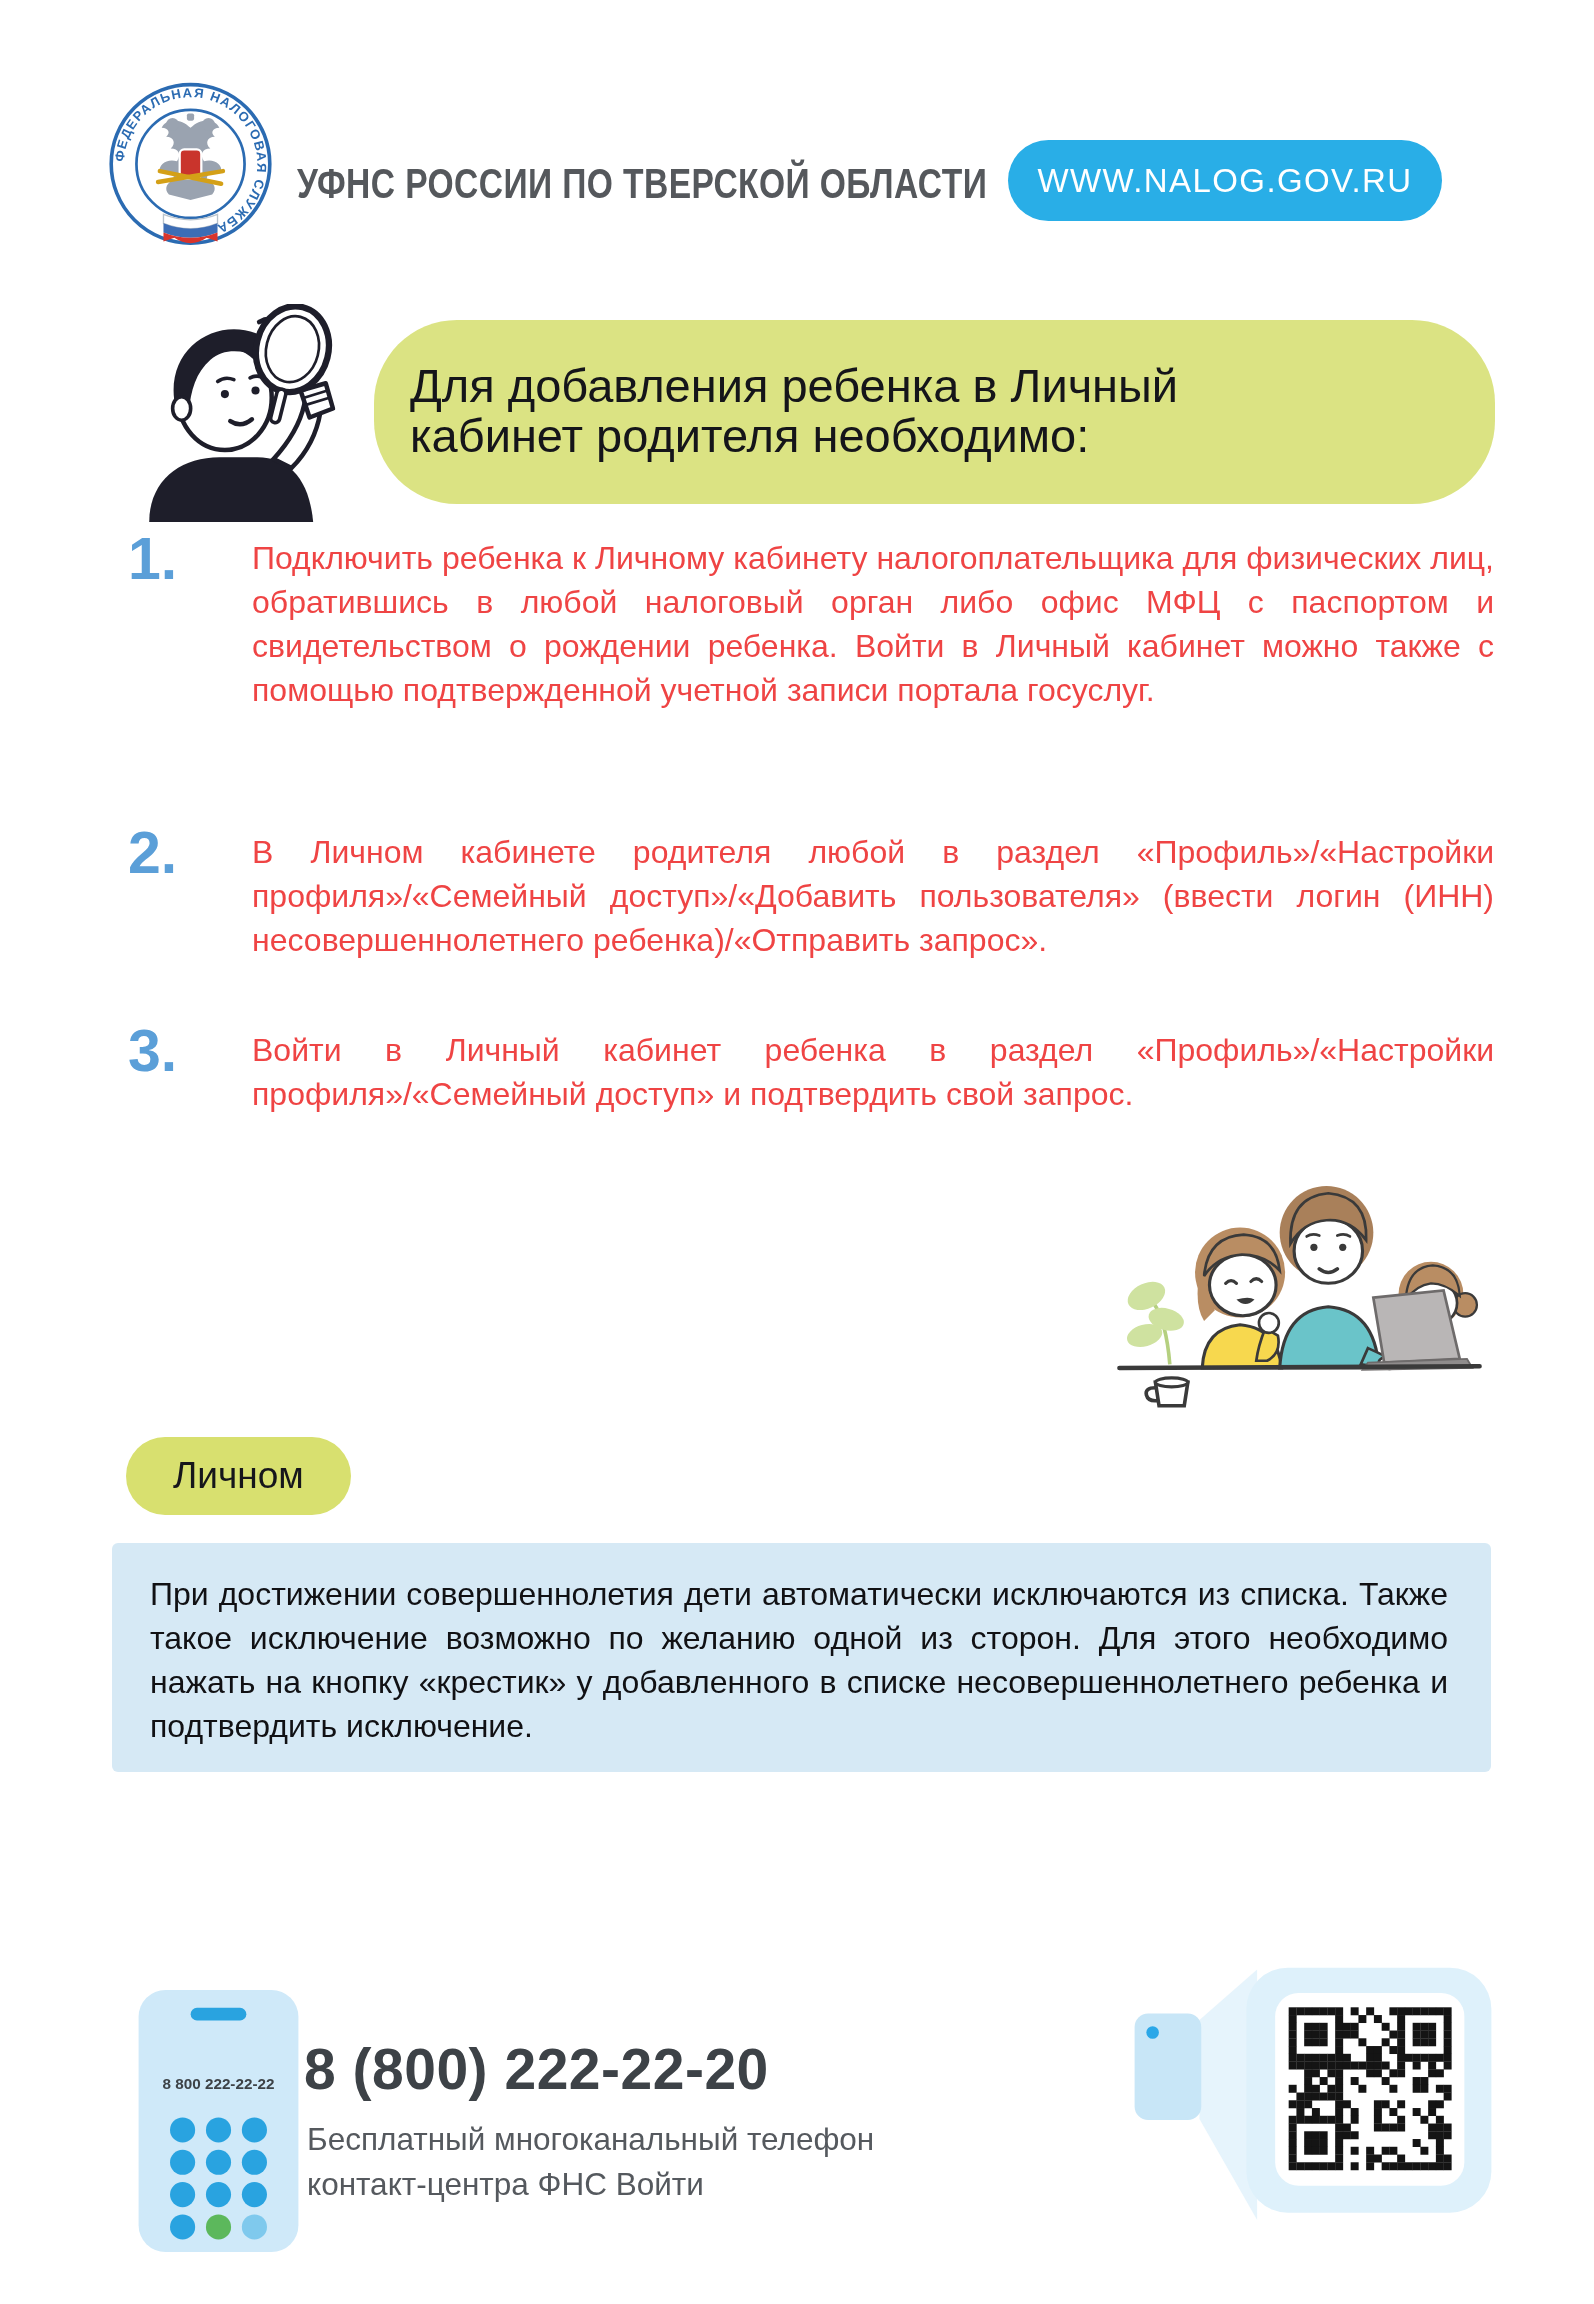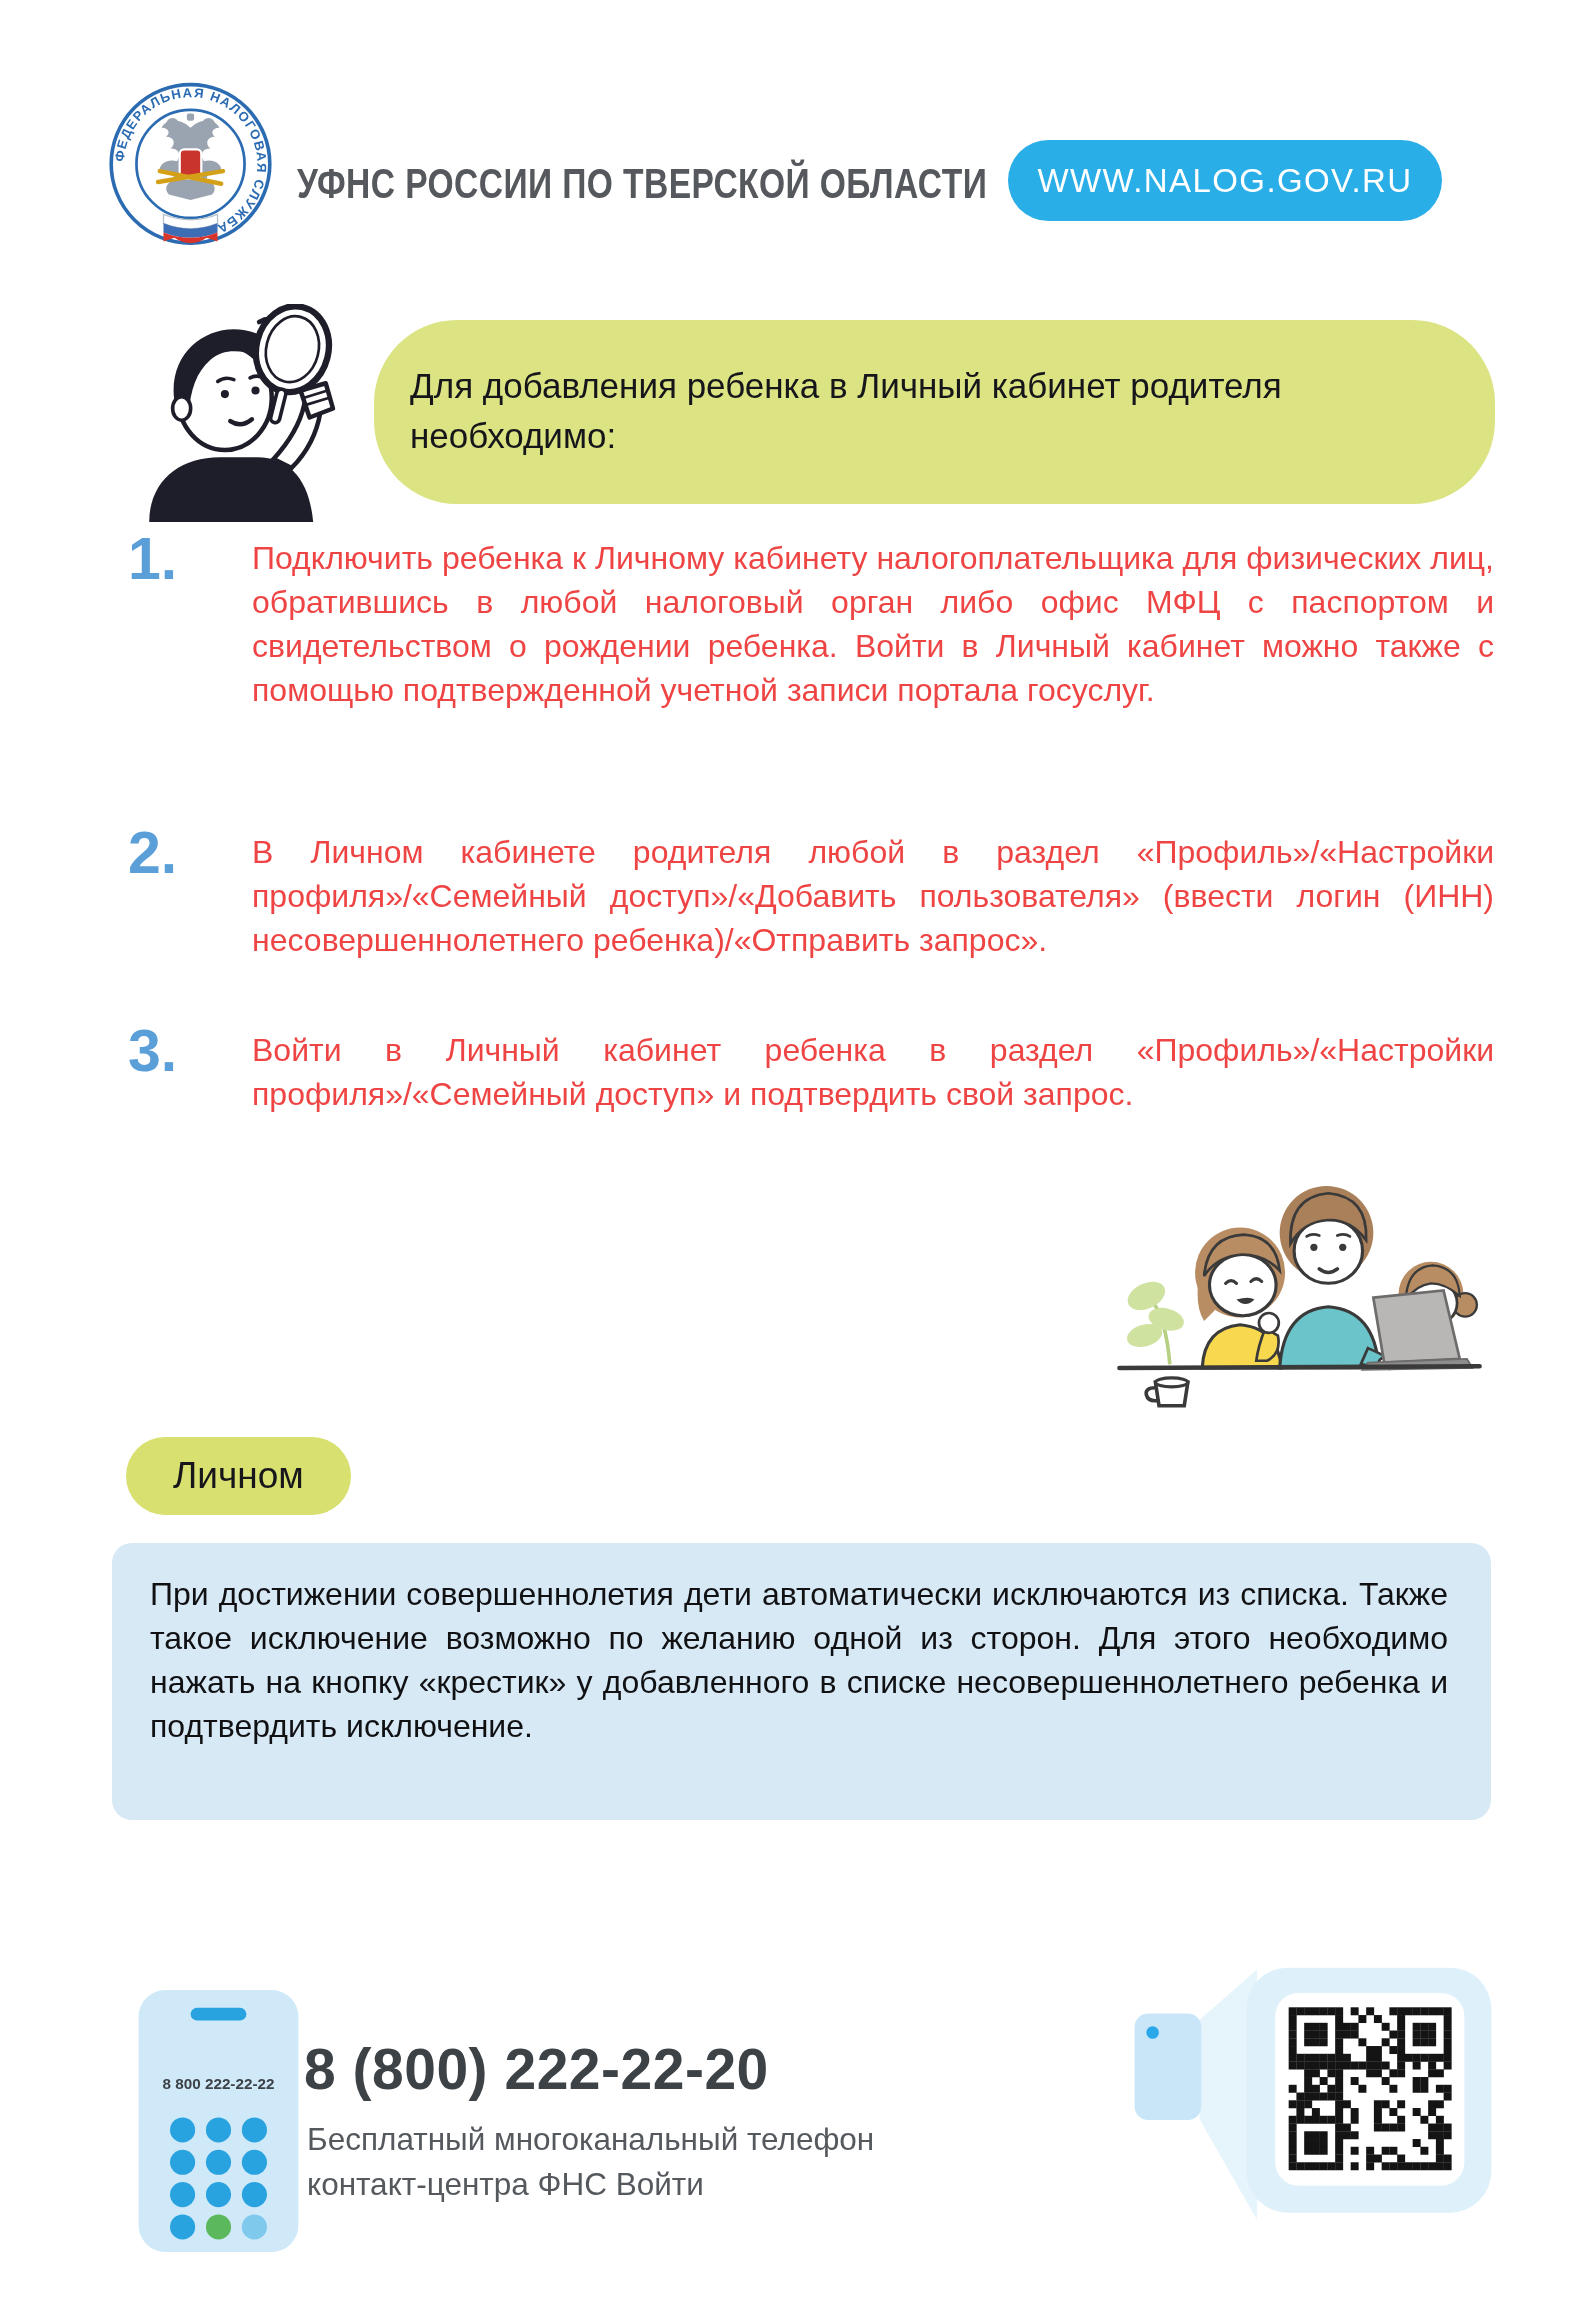--- a/index.html
+++ b/index.html
@@ -22,21 +22,21 @@
     background:#29aee7; display:flex; align-items:center; justify-content:center;
   }
   .site-pill span { color:#ffffff; font-size:33px; letter-spacing:1.4px; }
 
   
   .intro-illustration { left:124px; top:304px; width:236px; height:218px; }
   .intro-bubble {
     left:374px; top:320px; width:1121px; height:184px; border-radius:83px;
     background:#dbe383; padding:41px 54px 0 36px;
   }
-  .intro-bubble p { font-size:35px; line-height:50px; color:#15151a; max-width:954px; }
+  .intro-bubble p { font-size:47px; line-height:50px; color:#15151a; max-width:954px; }
 
   
   .step { left:128px; width:1366px; display:flex; align-items:flex-start; }
   .step-1 { top:536px; }
   .step-2 { top:830px; }
   .step-3 { top:1028px; }
   .step-num {
     flex:0 0 124px; font-size:59px; font-weight:bold; color:#5b9fd8;
     line-height:54px; margin-top:-3.6px;
   }
@@ -46,21 +46,21 @@
 
   
   .family-illustration { left:1114px; top:1168px; width:371px; height:245px; }
 
   
   .important-badge {
     left:126px; top:1437px; display:inline-block; background:#d8e06f;
     border-radius:43px; padding:18px 47px; font-size:37px; color:#16161b;
   }
   .info-box {
-    left:112px; top:1543px; width:1379px; height:277px; border-radius:20px;
+    left:112px; top:1543px; width:1379px; height:229px; border-radius:6px;
     background:#d6e9f5; padding:29px 43px 0 38px;
   }
   .info-box p { font-size:32px; line-height:44px; text-align:justify; color:#111114; }
 
   
   .phone-illustration { left:135px; top:1986px; width:167px; height:270px; }
   .footer-number {
     left:304px; top:2036px; font-size:57px; font-weight:bold; color:#3d4247;
     letter-spacing:0.5px; white-space:nowrap;
   }

